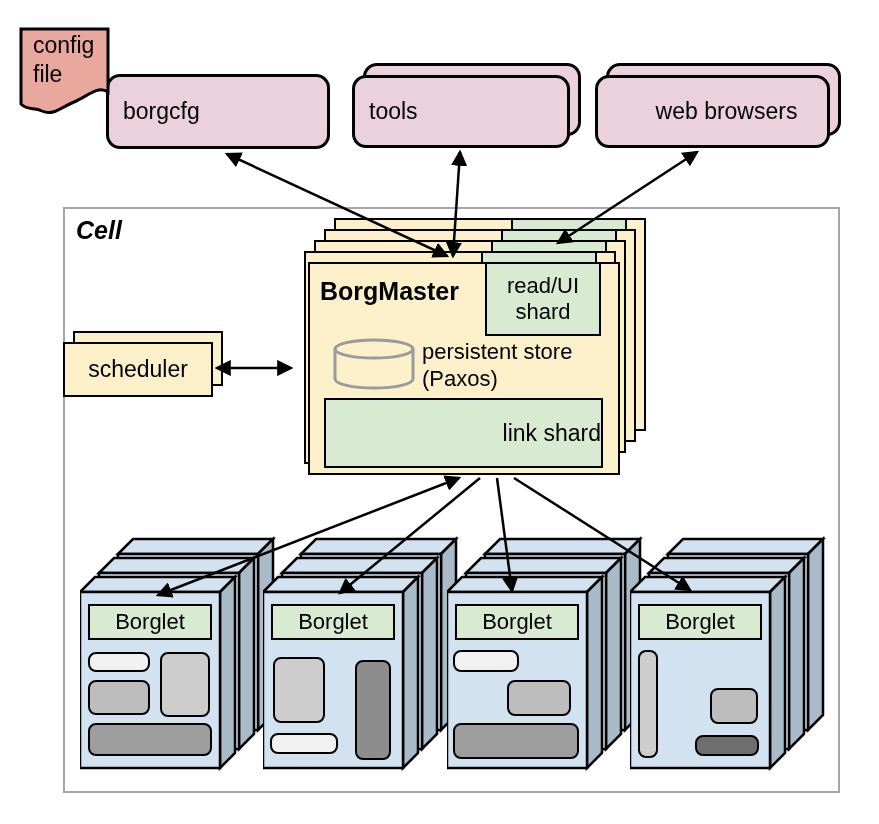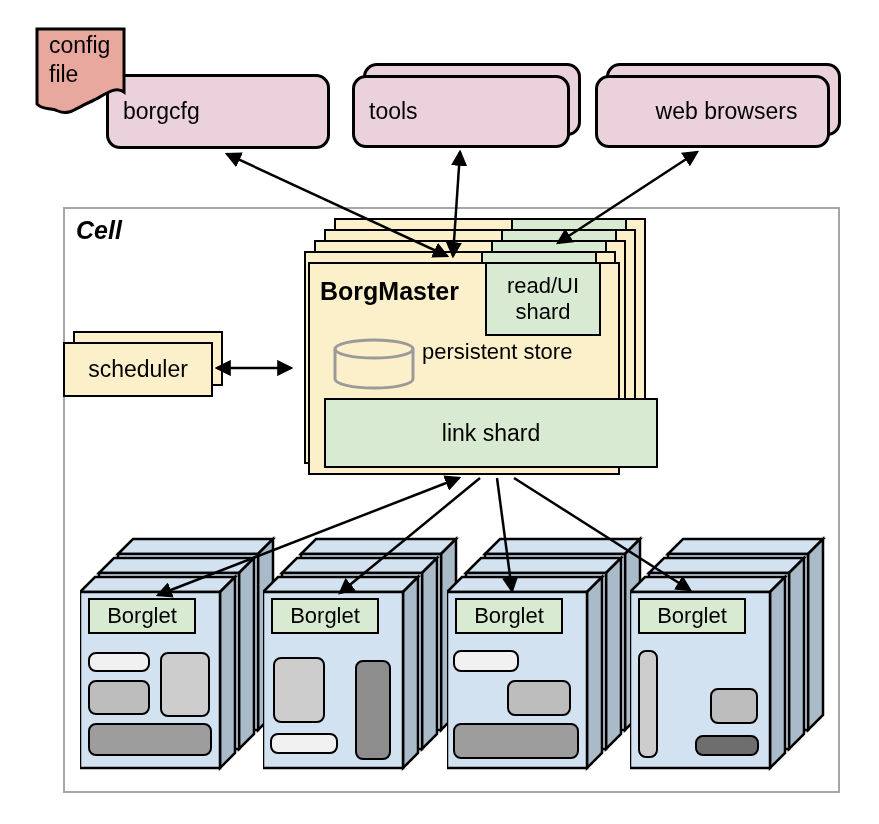--- a/index.html
+++ b/index.html
@@ -19,48 +19,48 @@
   .pad-l .txt{align-items:flex-start;padding-left:14px;}
   .center .txt{align-items:center;}
 
   .borgcfg{left:106px;top:74px;width:224px;height:75px;}
   .cmd-back{left:363px;top:63px;width:218px;height:73px;}
   .cmd-front{left:352px;top:75px;width:218px;height:73px;}
   .web-back{left:606px;top:63px;width:235px;height:73px;}
   .web-front{left:595px;top:75px;width:235px;height:73px;}
 
   
-  .config-file{left:34px;top:26px;width:94px;height:98px;}
+  .config-file{left:18px;top:26px;width:94px;height:98px;}
   .config-file svg{display:block;}
   .config-file .doc{fill:var(--salmon,#e8a89e);stroke:#000;stroke-width:3;}
   .cfg-text{position:absolute;left:15px;top:5px;font-size:23px;line-height:29px;}
 
   
   .bm-layer{width:312px;height:213px;background:var(--yellow,#fcf0ca);border:2.5px solid #000;}
   .bm-green{position:absolute;left:175px;top:-2px;width:116px;height:74px;background:var(--green,#d9ead3);
             border:2.5px solid #000;box-sizing:border-box;display:flex;flex-direction:column;align-items:center;justify-content:center;
             font-size:22px;line-height:26px;text-align:center;}
   .bm-title{position:absolute;left:10px;top:13px;font-size:25px;font-weight:700;}
   .bm-cyl{position:absolute;left:22px;top:74px;}
   .bm-store{position:absolute;left:112px;top:74px;font-size:22px;line-height:27px;}
-  .bm-link{position:absolute;left:14px;top:134px;width:334px;height:70px;background:var(--green,#d9ead3);
-           border:2.5px solid #000;box-sizing:border-box;display:flex;align-items:center;justify-content:center;font-size:23px;}
+  .bm-link{position:absolute;left:14px;top:134px;width:279px;height:70px;background:var(--green,#d9ead3);
+           border:2.5px solid #000;box-sizing:border-box;display:flex;align-items:center;justify-content:flex-end;font-size:23px;}
 
   
   .sched{width:150px;height:55px;background:var(--yellow,#fcf0ca);border:2.5px solid #000;
          display:flex;align-items:center;justify-content:center;font-size:23px;}
   .sched-back{left:73px;top:331px;}
   .sched-front{left:63px;top:342px;}
 
   
   .bstack{top:535px;width:200px;height:245px;}
   .bstack svg{position:absolute;left:0;top:0;}
   .b-face{fill:var(--blue_face,#d3e2f0);stroke:#000;stroke-width:2.5;}
   .b-side{fill:var(--blue_side,#a9bac9);stroke:#000;stroke-width:2.5;}
-  .b-label{position:absolute;left:8px;top:63px;width:108px;height:36px;background:var(--green,#d9ead3);
+  .b-label{position:absolute;left:8px;top:69px;width:124px;height:36px;background:var(--green,#d9ead3);
            border:2.5px solid #000;box-sizing:border-box;display:flex;align-items:center;justify-content:center;font-size:22px;}
   .task{position:absolute;border:2.5px solid #000;border-radius:8px;box-sizing:border-box;}
   .tw{background:#f1f1f1;} .tl{background:#cdcdcd;} .tm{background:#bdbdbd;}
   .tg{background:#9d9d9d;} .td{background:#8d8d8d;} .tk{background:#6e6e6e;}
 
   
   .arrows{position:absolute;left:0;top:0;z-index:60;pointer-events:none;}
   .al{stroke:#000;stroke-width:2.5;fill:none;}
 </style>
 </head>
@@ -119,20 +119,21 @@
     <div class="bm-green">
       <span>read/UI</span>
       <span>shard</span>
     </div>
     <svg class="bm-cyl" width="84" height="54" viewBox="0 0 84 54">
       <path d="M3,11 V41 A39 9 0 0 0 81 41 V11" fill="none" stroke="var(--cylinder_stroke,#9a9a9a)" stroke-width="3"></path>
       <ellipse cx="42" cy="11" rx="39" ry="9" fill="none" stroke="var(--cylinder_stroke,#9a9a9a)" stroke-width="3"></ellipse>
     </svg>
     <div class="bm-store">
       <div>persistent store</div>
+      <div>(Paxos)</div>
     </div>
     <div class="bm-link">
       <span>link shard</span>
     </div>
   </div>
 
   <div class="abs sched sched-back"></div>
   <div class="abs sched sched-front">
     <span>scheduler</span>
   </div>

